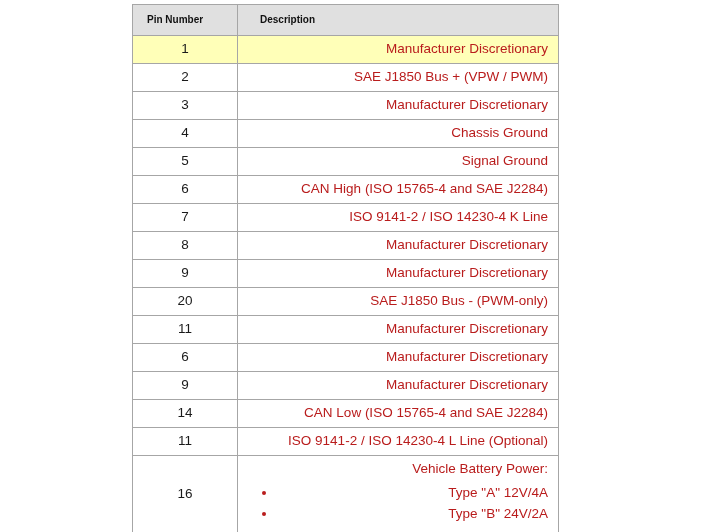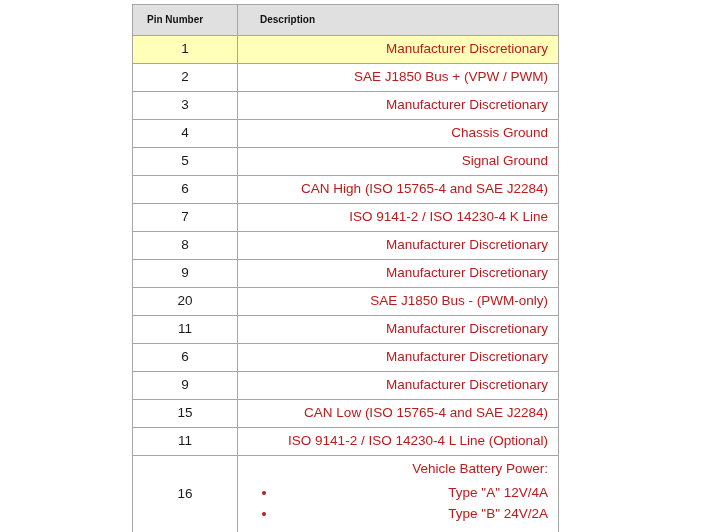--- a/index.html
+++ b/index.html
@@ -150,21 +150,21 @@
         </tr>
         <tr>
           <td class="pin-cell">6</td>
           <td class="desc-cell">Manufacturer Discretionary</td>
         </tr>
         <tr>
           <td class="pin-cell">9</td>
           <td class="desc-cell">Manufacturer Discretionary</td>
         </tr>
         <tr>
-          <td class="pin-cell">15</td>
+          <td class="pin-cell">14</td>
           <td class="desc-cell">CAN Low (ISO 15765-4 and SAE J2284)</td>
         </tr>
         <tr>
           <td class="pin-cell">11</td>
           <td class="desc-cell">ISO 9141-2 / ISO 14230-4 L Line (Optional)</td>
         </tr>
         <tr>
           <td class="pin-cell tall-cell">16</td>
           <td class="desc-cell tall-cell">
             <span class="desc-title">Vehicle Battery Power:</span>

